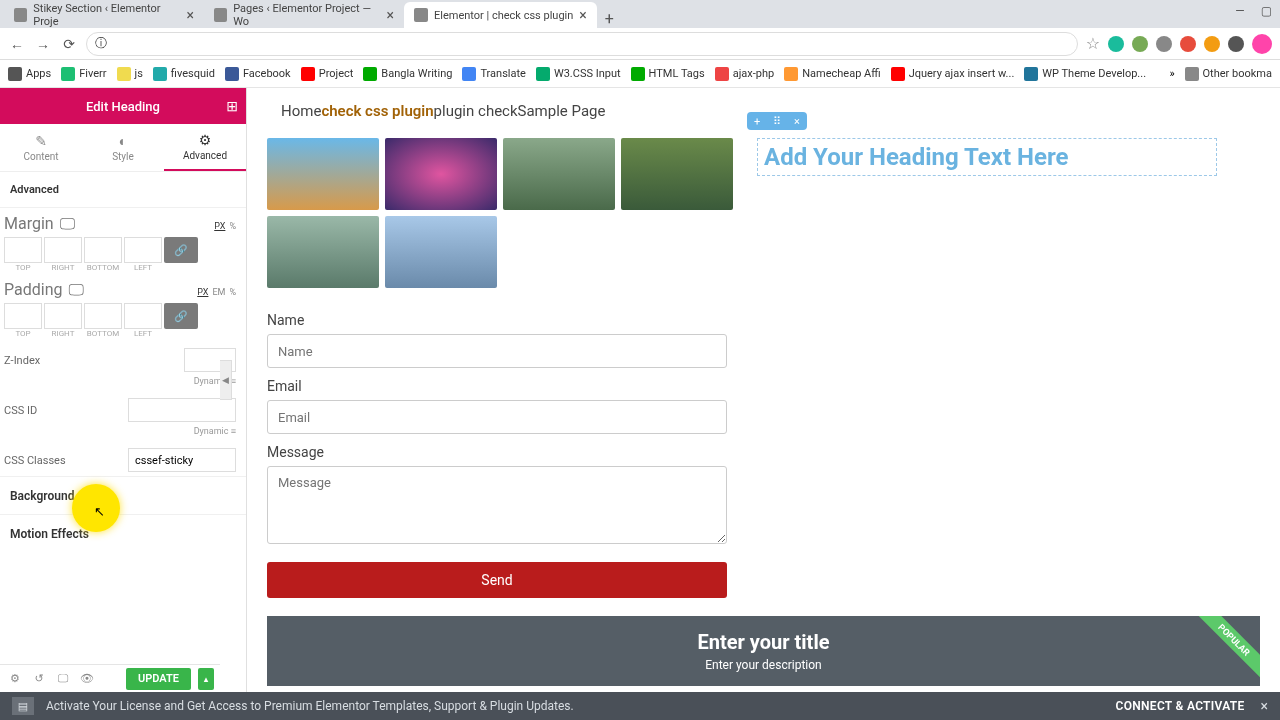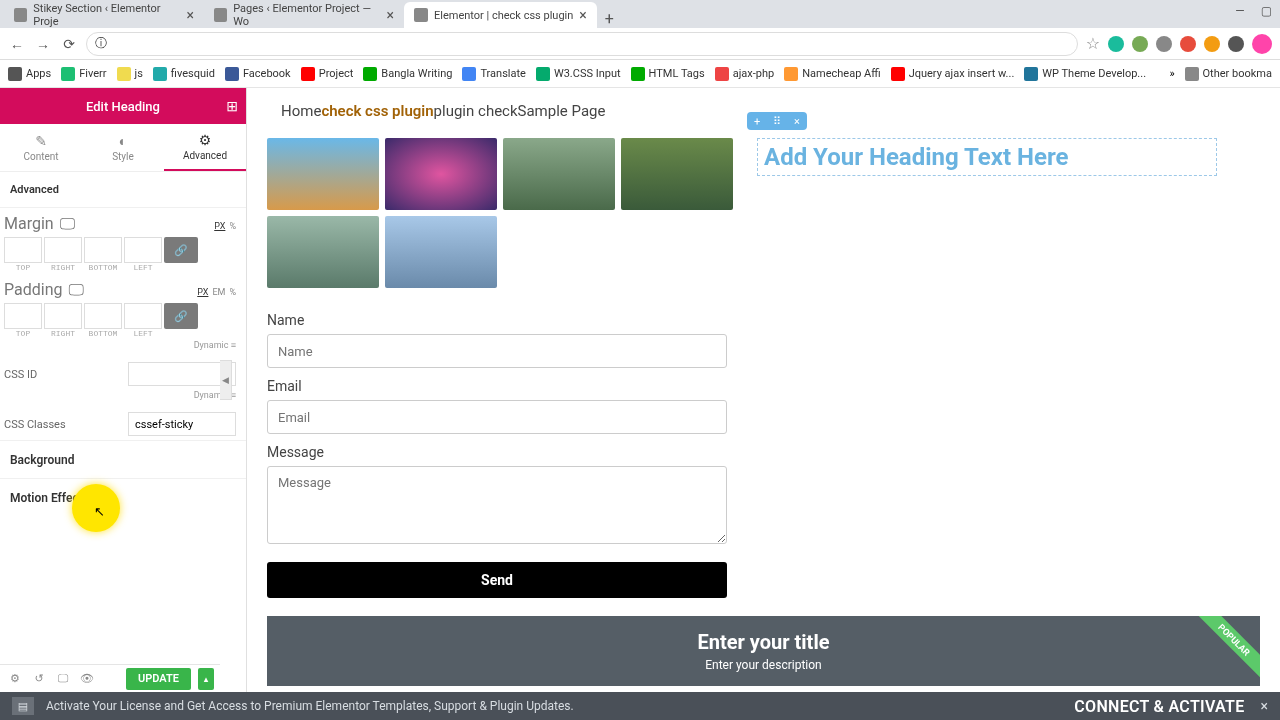--- a/index.html
+++ b/index.html
@@ -40,21 +40,21 @@
 .panel-body { flex: 1; overflow: hidden; padding: 0; font-size: 11px; color: #555; }
 .section-row { height: 36px; display: flex; align-items: center; padding: 0 10px; font-weight: 600; color: #333; border-bottom: 1px solid #f0f0f0; }
 .ctrl-row { padding: 6px 10px 2px 4px; }
 .ctrl-label { display: flex; align-items: center; gap: 6px; font-size: 16px; color: #777; margin-bottom: 4px; }
 .units { font-size: 9px; color: #888; display:flex; gap:4px; justify-content:flex-end; }
 .units .u.active { color:#333; text-decoration: underline; }
 .dim-inputs { display: flex; gap: 2px; align-items: stretch; }
 .dim-inputs input { width: 38px; height: 26px; border: 1px solid #ddd; text-align: center; font-size: 11px; }
 .link-btn { width: 34px; background: #7a7a7a; display: flex; align-items: center; justify-content: center; color: #fff; border-radius: 2px; }
 .dim-labels { display: flex; gap: 2px; font-size: 8px; color: #aaa; }
-.dim-labels span { width: 38px; text-align: center; font-family: Liberation Mono, monospace; }
+.dim-labels span { width: 38px; text-align: center; }
 .field-row { display: flex; align-items: center; padding: 8px 10px 4px 4px; gap: 6px; }
 .field-row label { flex: 1; font-size: 11px; color: #666; }
 .field-row input { width: 108px; height: 24px; border: 1px solid #ddd; padding: 0 6px; font-size: 11px; }
 .dyn { text-align: right; padding: 0 10px 4px 0; font-size: 9px; color: #999; }
 .acc-row { height: 38px; display: flex; align-items: center; padding: 0 10px; font-weight: 600; color: #333; border-top: 1px solid #f0f0f0; font-size: 12px; }
 
 .highlight { position: absolute; width: 48px; height: 48px; background: #ffe600; border-radius: 50%; box-shadow: 0 0 8px rgba(255,220,0,.8); pointer-events: none; }
 .cursor-ptr { position: absolute; font-size: 13px; color: #000; }
 
 .collapse-tab { position: absolute; left: 220px; top: 50%; width: 12px; height: 40px; background: #eee; border: 1px solid #ddd; border-left: none; display: flex; align-items: center; justify-content: center; font-size: 9px; color: #888; }
@@ -77,38 +77,38 @@
 
 .heading-col { flex: 1; padding-top: 8px; position: relative; }
 .sel-controls { position: absolute; top: -18px; left: -10px; display: flex; background: #66b3e8; border-radius: 4px; height: 18px; align-items: center; }
 .sel-controls span { width: 20px; text-align: center; color: #fff; font-size: 11px; }
 .heading-box { border: 1px dashed #9cc8e8; padding: 4px 6px; font-size: 24px; font-weight: 700; color: #6ab3e0; width: 460px; }
 
 .form-col { width: 460px; padding: 14px 0 0 0; }
 .f-label { font-size: 14px; color: #444; margin-bottom: 6px; margin-top: 10px; }
 .f-input { width: 100%; height: 34px; border: 1px solid #ccc; border-radius: 3px; padding: 0 10px; font-size: 13px; }
 .f-textarea { width: 100%; height: 78px; border: 1px solid #ccc; border-radius: 3px; padding: 8px 10px; font-size: 13px; resize: both; }
-.send-btn { width: 100%; height: 36px; background: #000000; color: #fff; border: none; border-radius: 3px; font-size: 14px; font-weight: 700; margin-top: 14px; }
+.send-btn { width: 100%; height: 36px; background: #b91c1c; color: #fff; border: none; border-radius: 3px; font-size: 14px; font-weight: 400; margin-top: 14px; }
 
 .promo { margin-top: 18px; background: #555e66; height: 70px; position: relative; display: flex; flex-direction: column; align-items: center; justify-content: center; color: #fff; }
 .promo h2 { font-size: 20px; font-weight: 700; }
 .promo p { font-size: 12px; margin-top: 4px; }
 .ribbon { position: absolute; right: 0; top: 0; width: 70px; height: 70px; overflow: hidden; }
 .ribbon span { position: absolute; width: 100px; background: #5cc96a; color: #fff; font-size: 9px; font-weight: 700; text-align: center; transform: rotate(45deg); top: 16px; right: -24px; padding: 3px 0; }
 
 
 .update-bar { position: absolute; bottom: 28px; left: 0; width: 220px; height: 28px; background: #fff; border-top: 1px solid #e5e5e5; display: flex; align-items: center; gap: 6px; padding: 0 6px; font-size: 11px; color: #888; }
 .update-bar .mini { width: 18px; text-align: center; }
 .update-btn { background: #39b54a; color: #fff; height: 22px; padding: 8px 12px; border: none; font-size: 11px; font-weight: 600; border-radius: 2px; display:flex; align-items:center; }
 .update-caret { background: #39b54a; color: #fff; height: 22px; width: 16px; border: none; font-size: 9px; margin-left: 1px; border-radius: 2px; }
 
 .notice-bar { position: absolute; bottom: 0; left: 0; right: 0; height: 28px; background: #4a5058; color: #d8dde2; display: flex; align-items: center; padding: 0 12px; font-size: 12px; }
 .notice-bar .box { width: 22px; height: 18px; background: #6a7078; margin-right: 12px; display:flex; align-items:center; justify-content:center; font-size:11px; }
 .notice-bar .spacer { flex: 1; }
-.notice-bar .cta { color: #fff; font-weight: 600; margin-right: 16px; font-size: 16px; letter-spacing: .3px; }
+.notice-bar .cta { color: #fff; font-weight: 600; margin-right: 16px; font-size: 12px; letter-spacing: .3px; }
 .notice-bar .x { font-size: 14px; }
 </style>
 </head>
 <body>
 
 <div class="tab-strip">
   <div class="tab">
       <span class="tab-favicon"></span>
       <span>Stikey Section ‹ Elementor Proje</span>
       <span class="tab-close">×</span>
@@ -285,20 +285,24 @@
           <div class="link-btn">🔗</div>
         </div>
         <div class="dim-labels">
             <span>TOP</span>
             <span>RIGHT</span>
             <span>BOTTOM</span>
             <span>LEFT</span>
           </div>
       </div>
 
+      <div class="field-row">
+        <label>Z-Index</label>
+        <input style="width: 52px;">
+      </div>
       <div class="dyn"><span>Dynamic</span> <span>≡</span></div>
       <div class="field-row">
         <label>CSS ID</label>
         <input style="">
       </div>
       <div class="dyn"><span>Dynamic</span> <span>≡</span></div>
       <div class="field-row">
         <label>CSS Classes</label>
         <input value="cssef-sticky" style="">
       </div>

